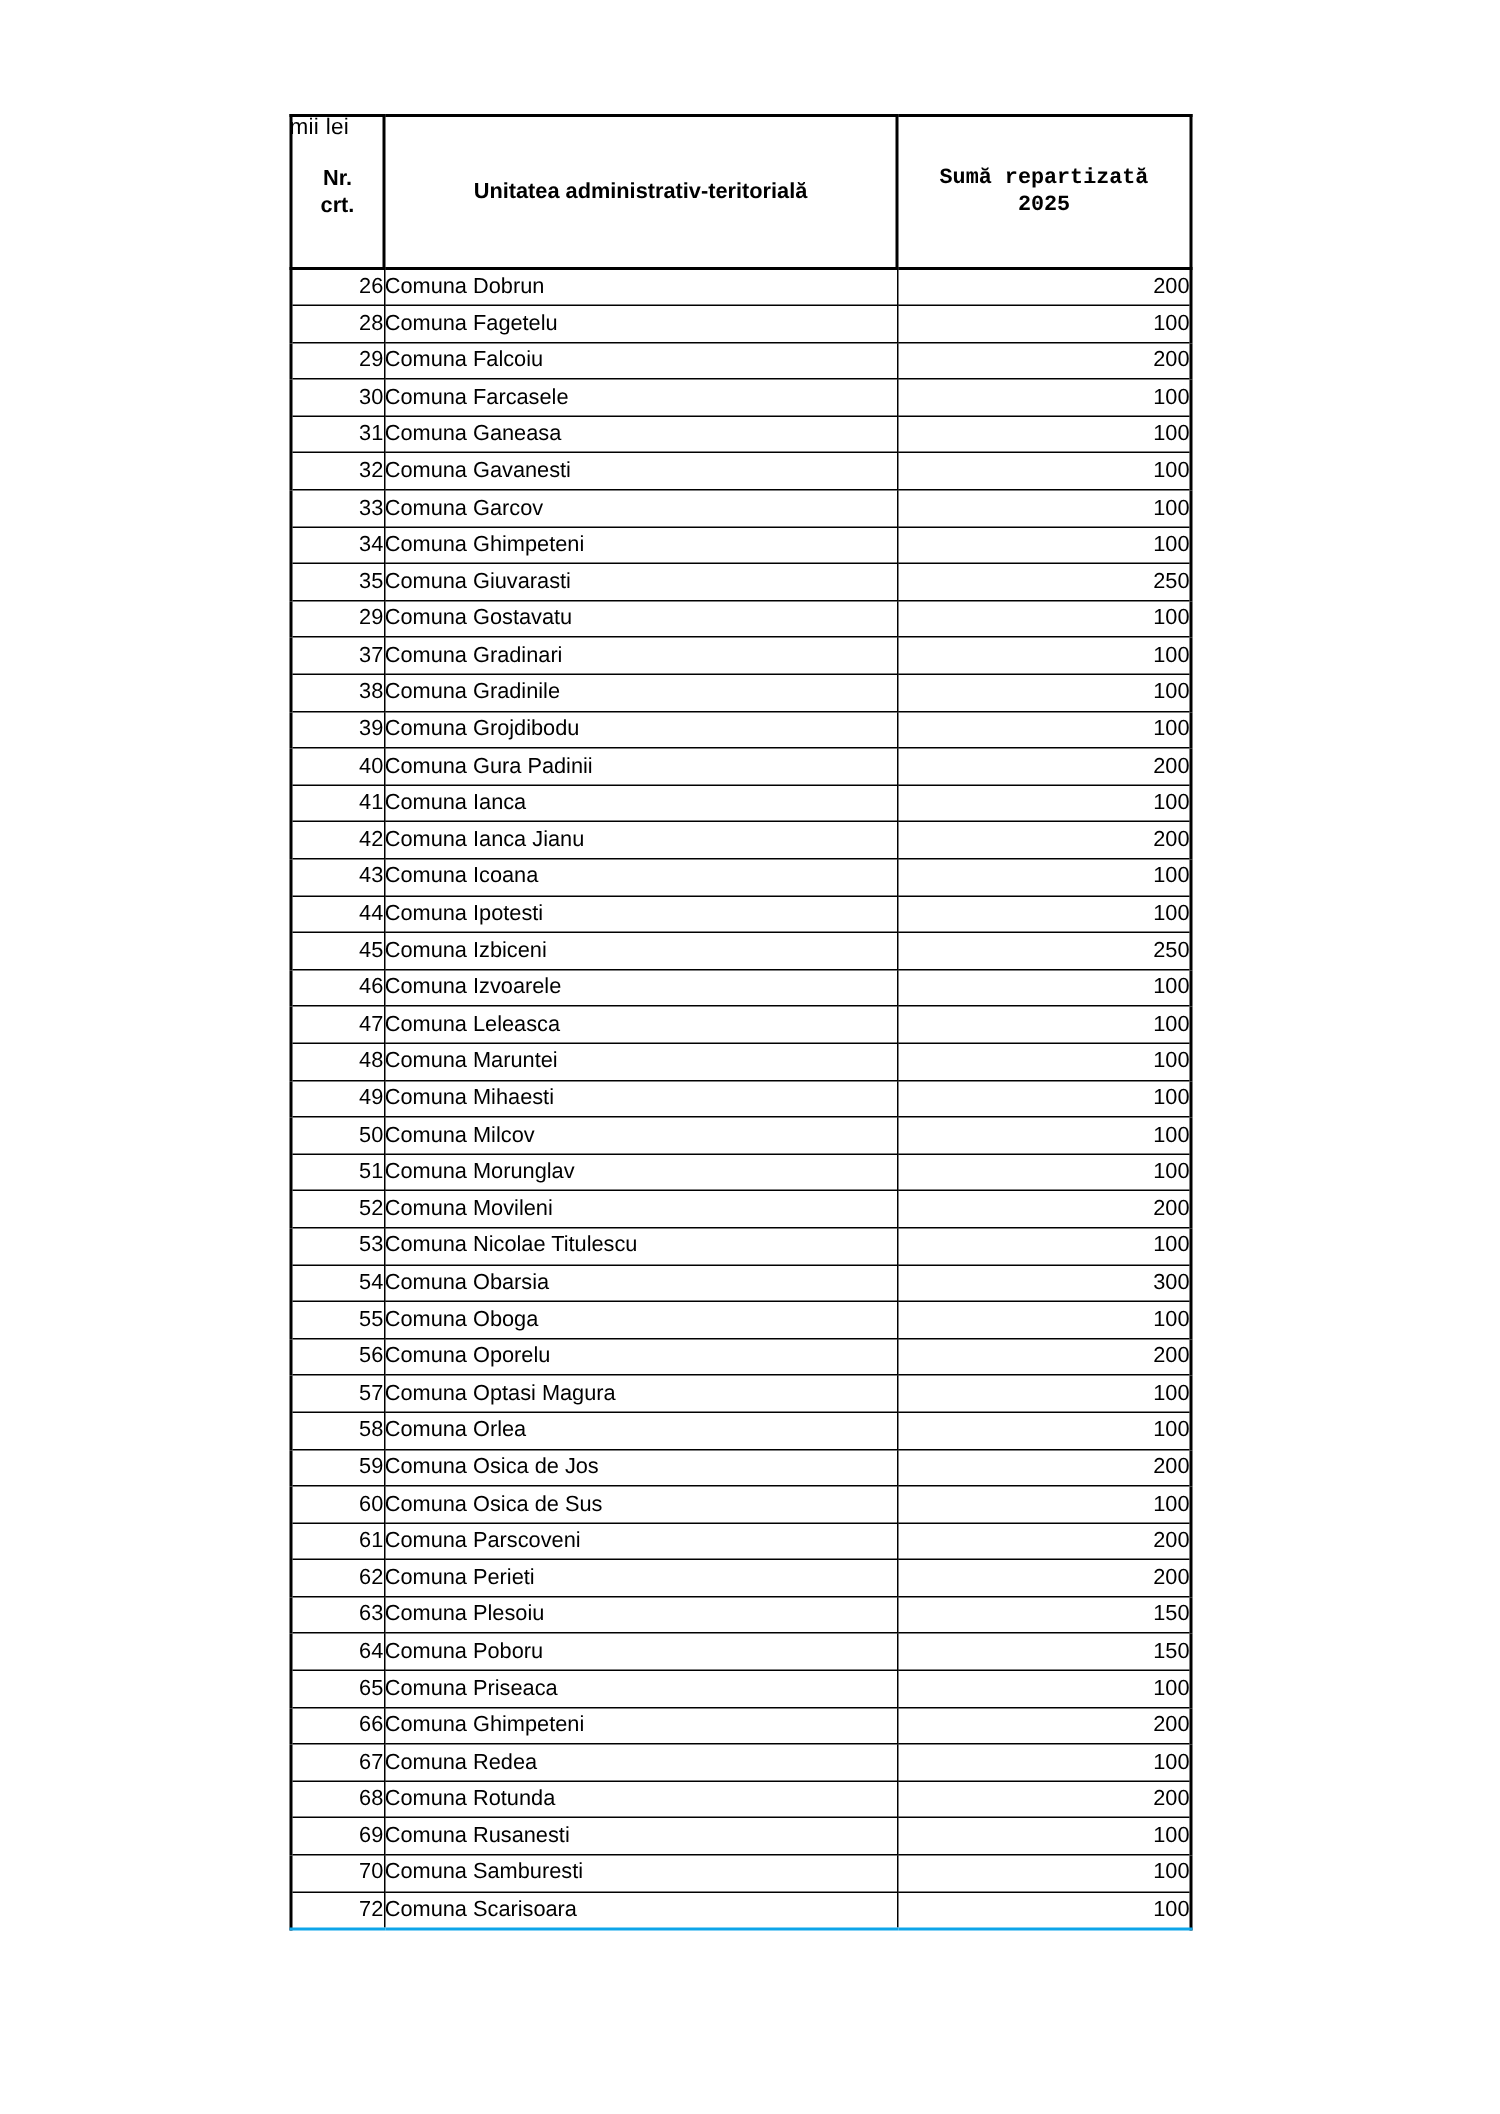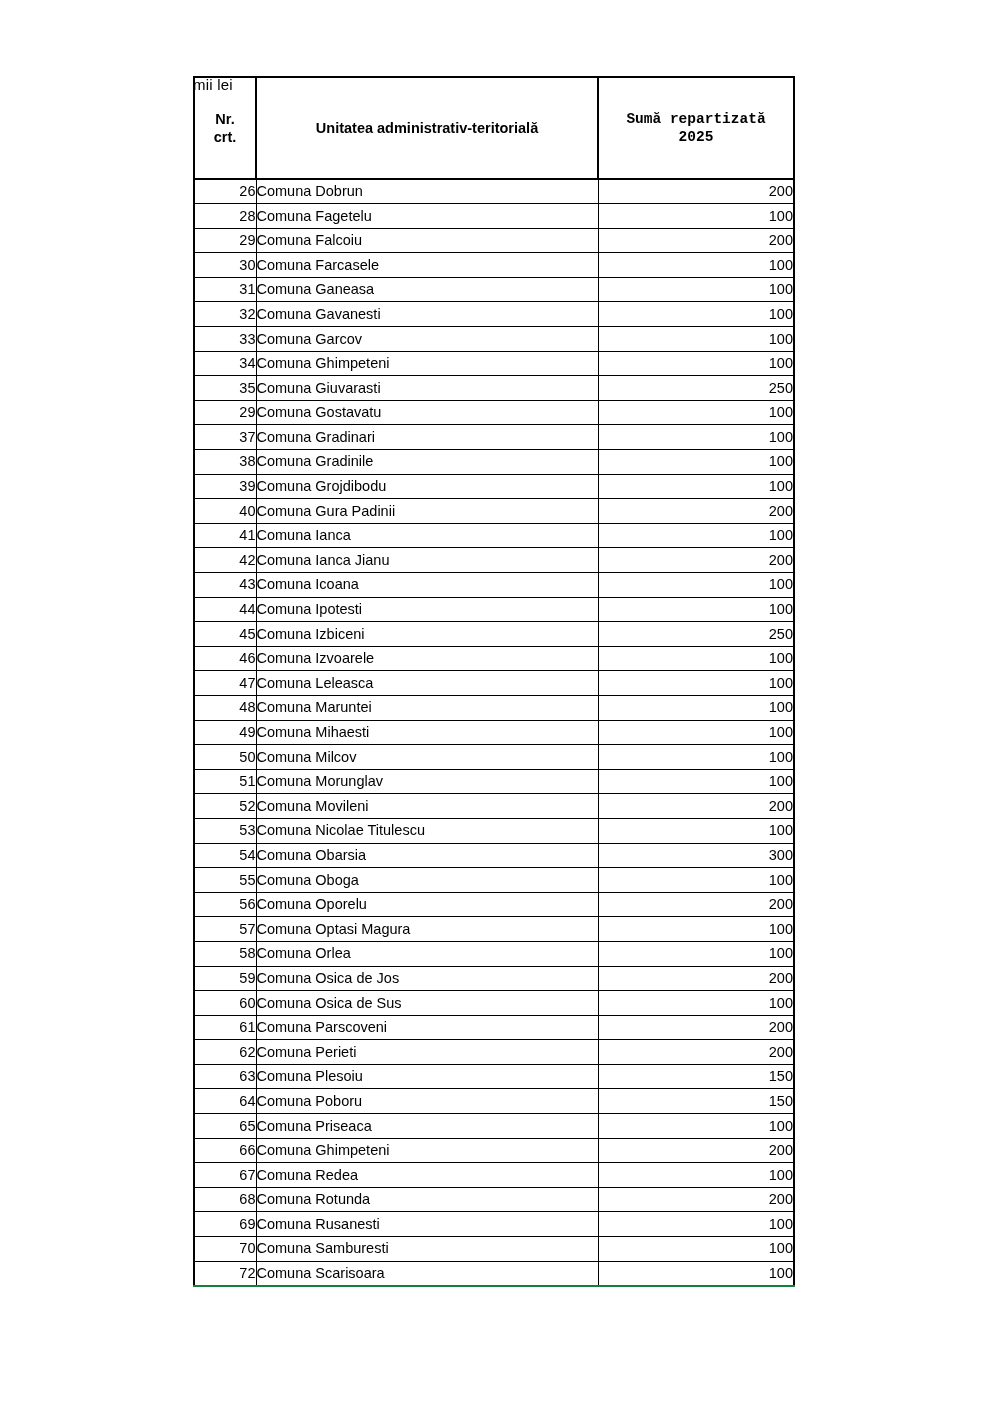--- a/index.html
+++ b/index.html
@@ -75,21 +75,21 @@
     text-align: right;
     padding-right: 6px;
     margin-left: 32px;
   }
   
   table.alloc {
     border: 2px solid #000000;
   }
   tbody tr td.nr { border-left: 2px solid #000000; }
   tbody tr td.sum { border-right: 2px solid #000000; }
-  tbody tr:last-child td { border-bottom: 2px solid #15803d; }
+  tbody tr:last-child td { border-bottom: 2px solid #0ea5e9; }
   thead th:first-child { border-left: 2px solid #000000; }
   thead th:last-child { border-right: 2px solid #000000; font-family: Liberation Mono, monospace; }
   thead th { border-top: 2px solid #000000; border-bottom: 2px solid #000000; }
 </style>
 </head>
 <body>
 
 <div class="page">
 
   <div class="unit-label">mii lei</div>

